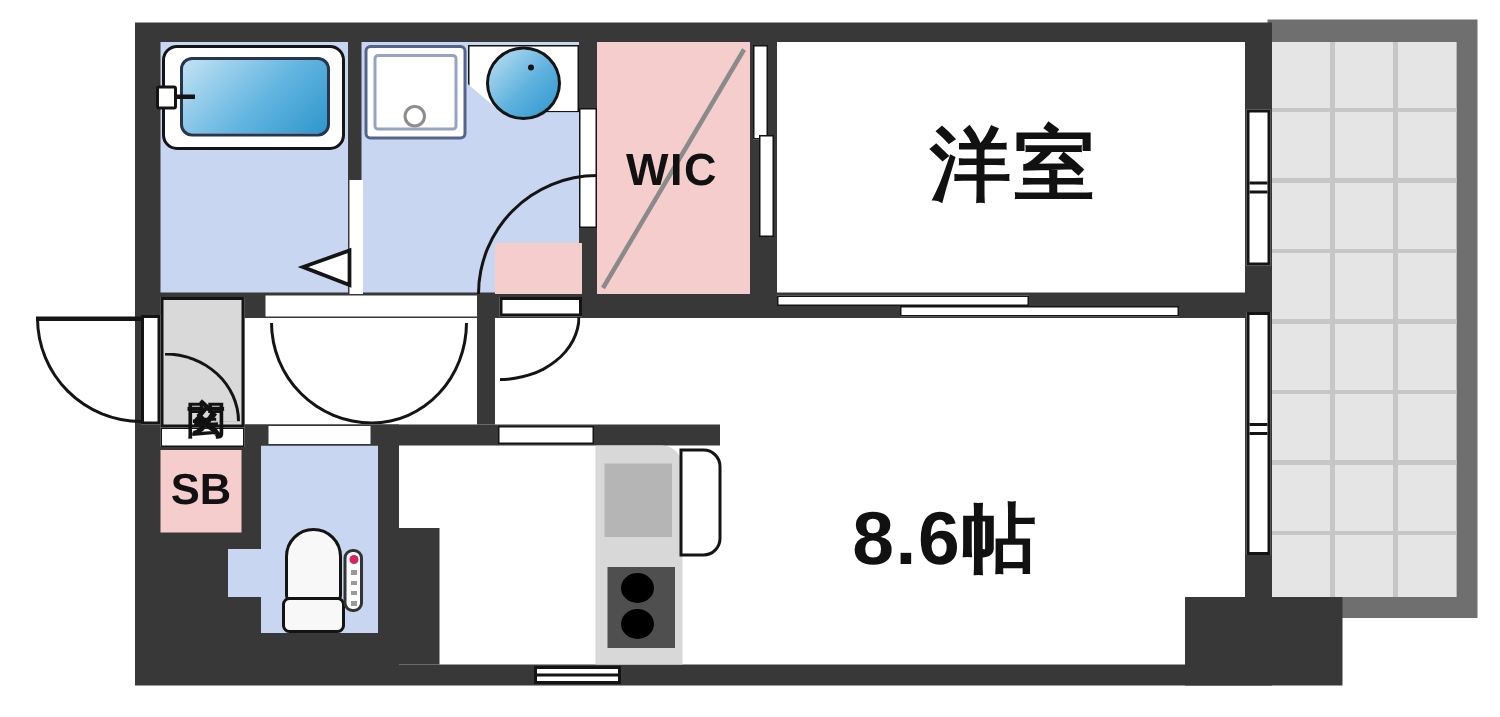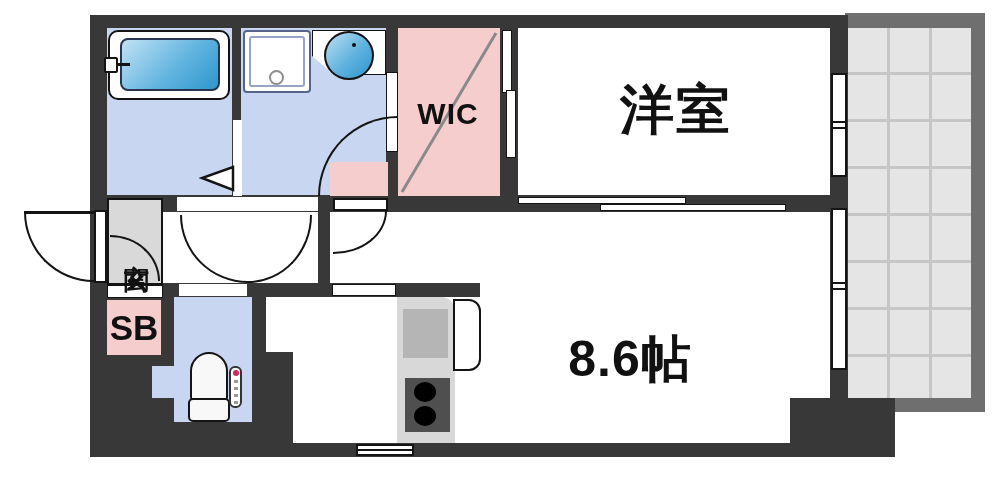--- a/index.html
+++ b/index.html
@@ -53,21 +53,21 @@
   .arc-tl{border-top:2.5px solid #141414;border-left:2.5px solid #141414;border-top-left-radius:100%;}
   .arc-tr{border-top:2.5px solid #141414;border-right:2.5px solid #141414;border-top-right-radius:100%;}
   .doorline{background:#141414;}
   
   .lbl{color:#111;font-weight:700;text-align:center;white-space:nowrap;}
   .room-name{font-size:54px;letter-spacing:2px;}
   .room-size{font-size:50px;letter-spacing:1px;}
   .wic-lbl{font-size:30px;letter-spacing:1px;}
   .storage-lbl{font-size:21px;line-height:34px;}
   .genkan-lbl{font-size:25px;writing-mode:vertical-rl;letter-spacing:3px;}
-  .sb-lbl{font-size:35px;line-height:55px;}
+  .sb-lbl{font-size:29px;line-height:55px;}
   svg.overlay{position:absolute;left:0;top:0;pointer-events:none;}
 </style>
 </head>
 <body>
 
 <div class="plan">
 
   <div class="abs balcony-rail" style="left:845px;top:13px;width:140px;height:399px;"></div>
   <div class="abs balcony-tiles" style="left:848px;top:28px;width:123px;height:370px;"></div>
 

